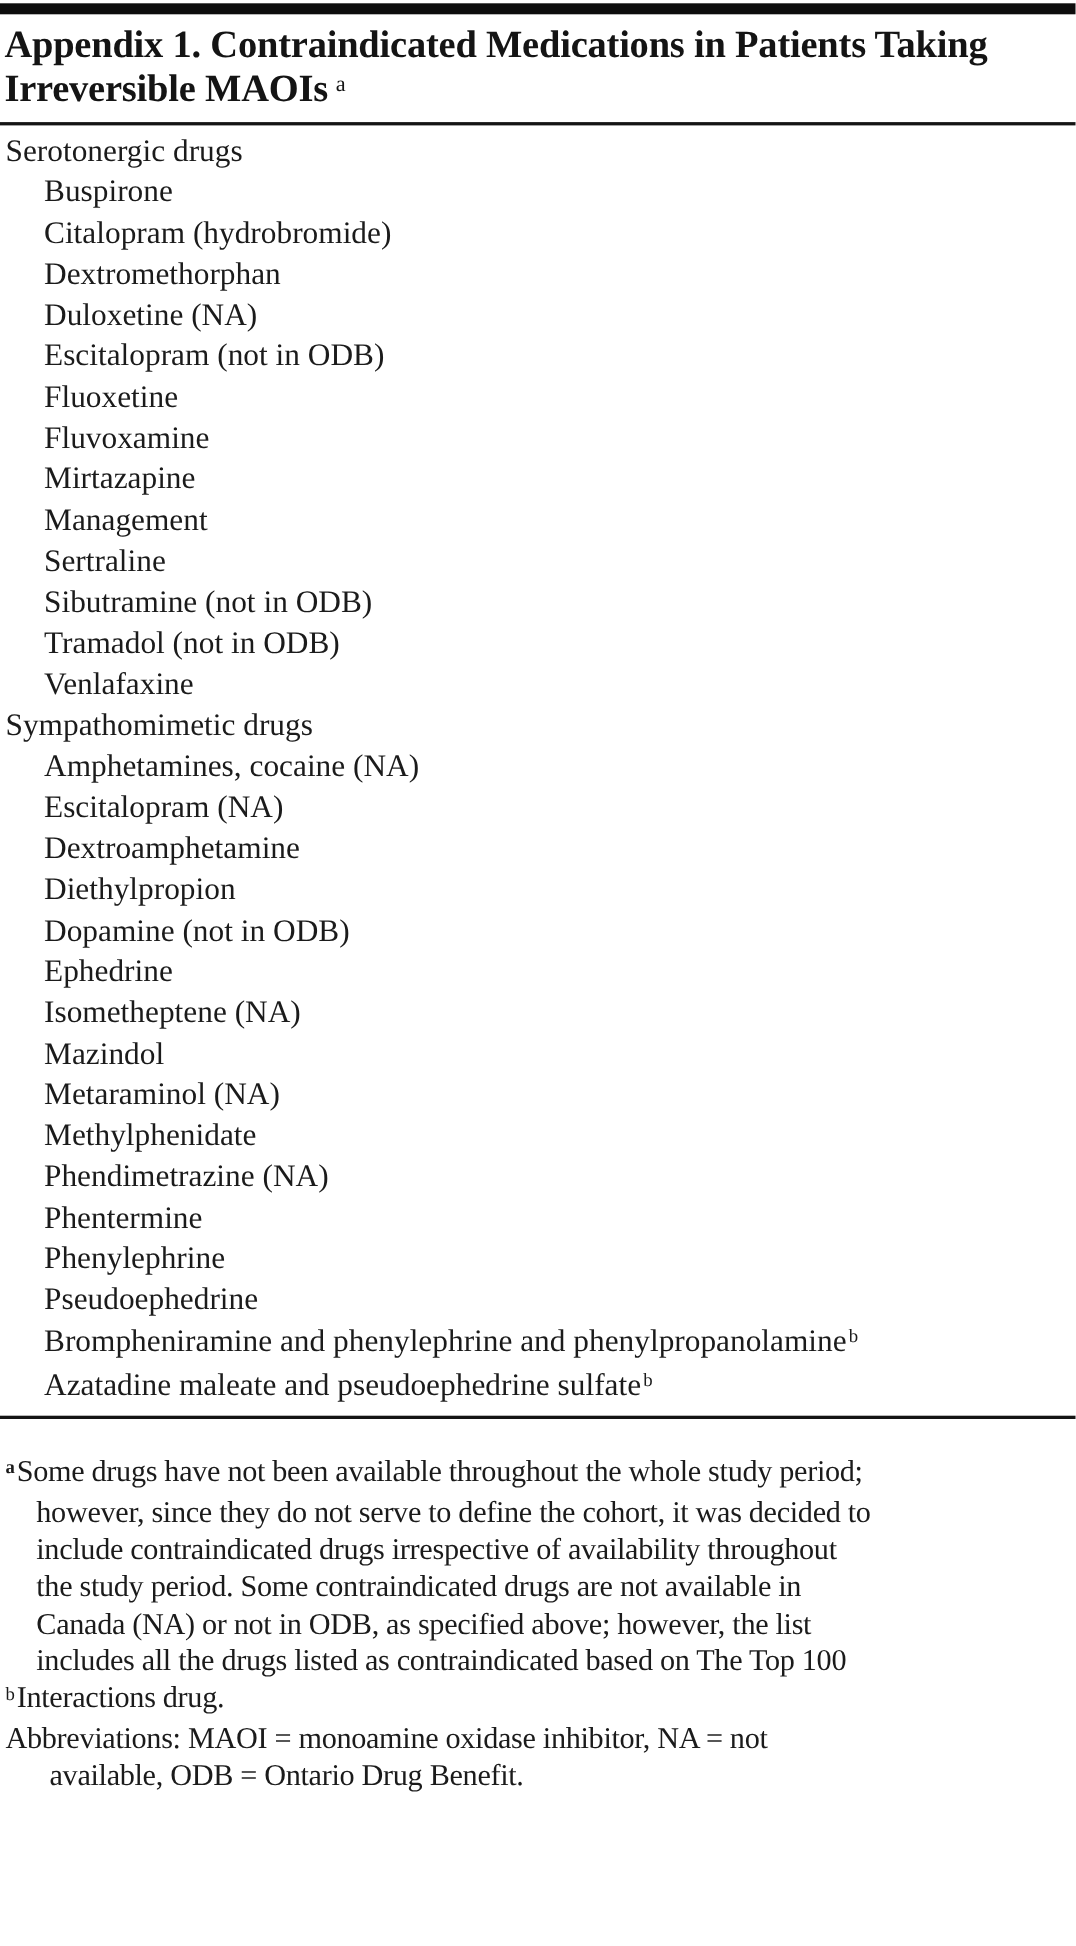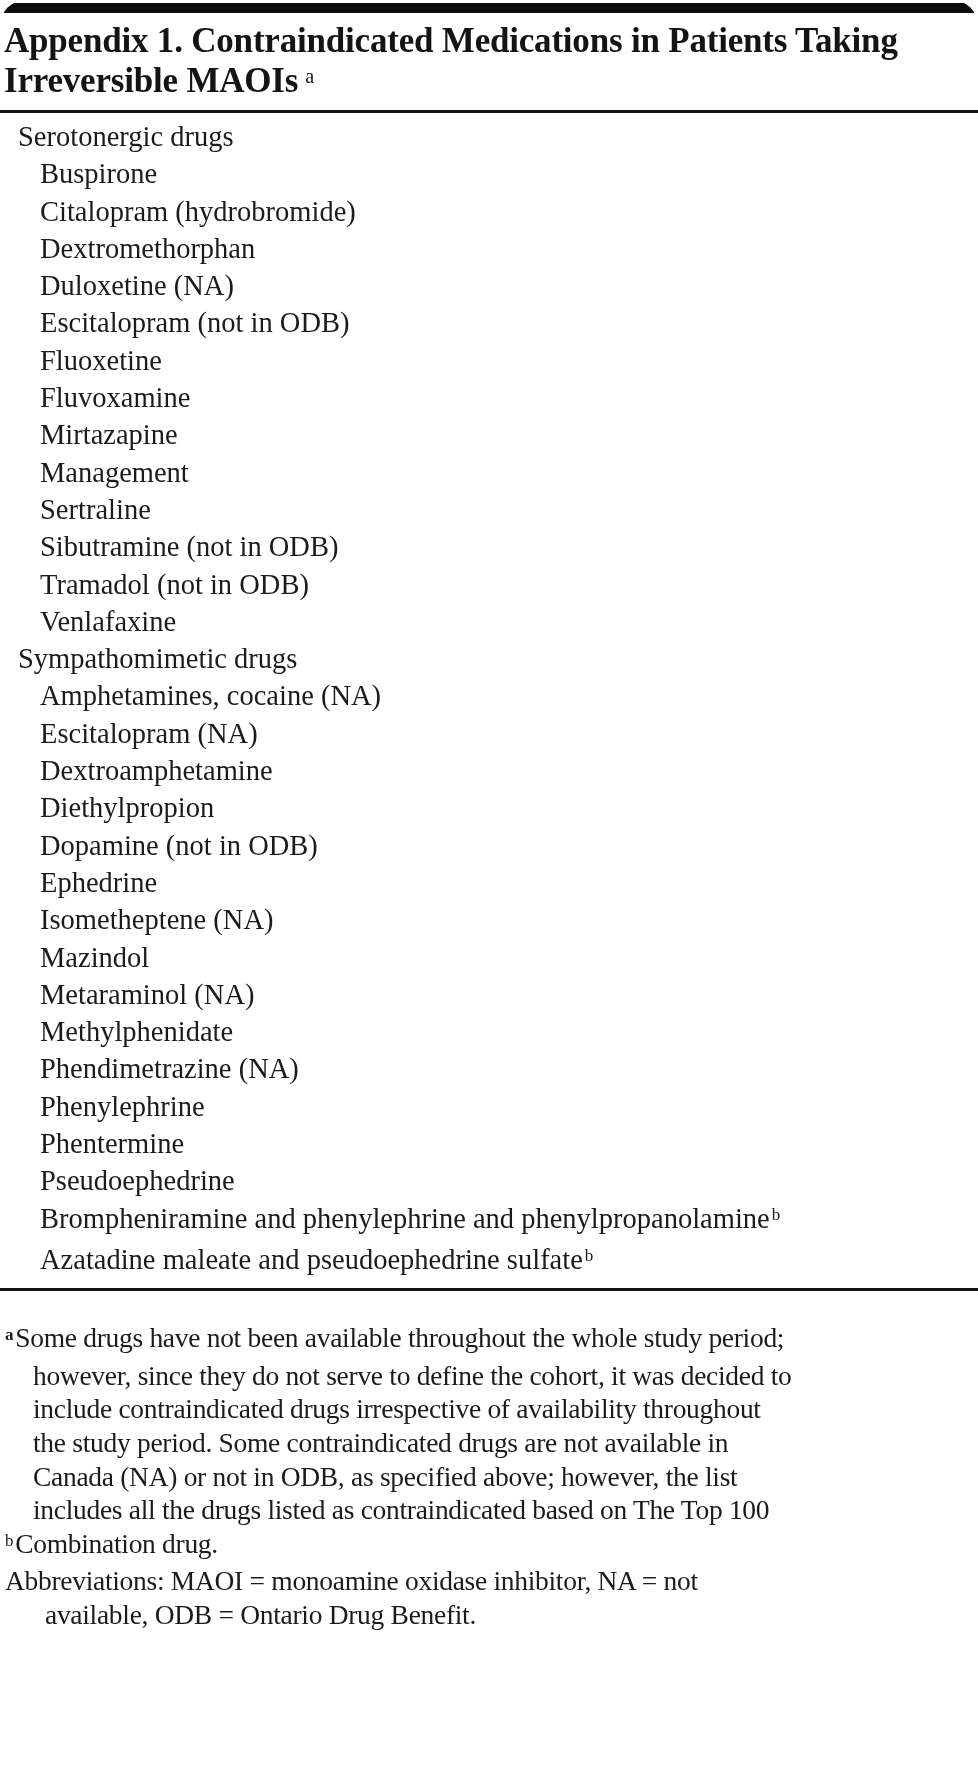--- a/index.html
+++ b/index.html
@@ -42,21 +42,21 @@
     height: 3px;
     background: #141414;
   }
   #drug-list {
     padding: 5px 0 6px 0;
     font-size: 28.5px;
     line-height: 37.3px;
     white-space: nowrap;
   }
   .sec-header {
-    padding-left: 18px;
+    padding-left: 5px;
   }
   .drug-item {
     padding-left: 40px;
   }
   .sup-mark {
     position: relative;
     top: -0.45em;
     font-size: 60%;
     margin-left: 2px;
   }
@@ -82,21 +82,21 @@
   .sup-ref {
     position: relative;
     top: -0.42em;
     font-size: 62%;
     margin-left: 6px;
   }
 </style>
 </head>
 <body>
 
-<div class="page" style="color: rgb(27, 27, 27); background: rgb(255, 255, 255); border-radius: 26px;">
+<div class="page" style="color: rgb(27, 27, 27); background: rgb(255, 255, 255);">
   <div class="top-bar" style="background: rgb(13, 13, 13);"></div>
 
   <h1 class="title"><span>Appendix 1. Contraindicated Medications in Patients Taking</span><br><span>Irreversible MAOIs</span><span class="sup">a</span></h1>
 
   <div class="rule"></div>
 
   <div id="drug-list">
       <div class="sec-header">Serotonergic drugs</div>
       <div class="drug-item"><span>Buspirone</span></div>
       <div class="drug-item"><span>Citalopram (hydrobromide)</span></div>
@@ -116,34 +116,34 @@
       <div class="drug-item"><span>Escitalopram (NA)</span></div>
       <div class="drug-item"><span>Dextroamphetamine</span></div>
       <div class="drug-item"><span>Diethylpropion</span></div>
       <div class="drug-item"><span>Dopamine (not in ODB)</span></div>
       <div class="drug-item"><span>Ephedrine</span></div>
       <div class="drug-item"><span>Isometheptene (NA)</span></div>
       <div class="drug-item"><span>Mazindol</span></div>
       <div class="drug-item"><span>Metaraminol (NA)</span></div>
       <div class="drug-item"><span>Methylphenidate</span></div>
       <div class="drug-item"><span>Phendimetrazine (NA)</span></div>
+      <div class="drug-item"><span>Phentermine</span></div>
       <div class="drug-item"><span>Phenylephrine</span></div>
-      <div class="drug-item"><span>Phentermine</span></div>
       <div class="drug-item"><span>Pseudoephedrine</span></div>
       <div class="drug-item"><span>Brompheniramine and phenylephrine and phenylpropanolamine</span><span class="sup-mark">b</span></div>
       <div class="drug-item"><span>Azatadine maleate and pseudoephedrine sulfate</span><span class="sup-mark">b</span></div>
     </div>
 
   <div class="rule"></div>
 
   <div id="footnotes">
       <div class="fn-line ind0"><span class="fn-marker bold">a</span><span>Some drugs have not been available throughout the whole study period;</span></div>
       <div class="fn-line ind1"><span>however, since they do not serve to define the cohort, it was decided to</span></div>
       <div class="fn-line ind1"><span>include contraindicated drugs irrespective of availability throughout</span></div>
       <div class="fn-line ind1"><span>the study period. Some contraindicated drugs are not available in</span></div>
       <div class="fn-line ind1"><span>Canada (NA) or not in ODB, as specified above; however, the list</span></div>
       <div class="fn-line ind1"><span>includes all the drugs listed as contraindicated based on </span><span class="italic">The Top 100</span></div>
-      <div class="fn-line ind0"><span class="fn-marker">b</span><span>Combination drug.</span></div>
+      <div class="fn-line ind0"><span class="fn-marker">b</span><span>Interactions drug.</span></div>
       <div class="fn-line ind0"><span>Abbreviations: MAOI = monoamine oxidase inhibitor, NA = not</span></div>
       <div class="fn-line ind2"><span>available, ODB = Ontario Drug Benefit.</span></div>
     </div>
 
 </div>
 
 </body></html>

